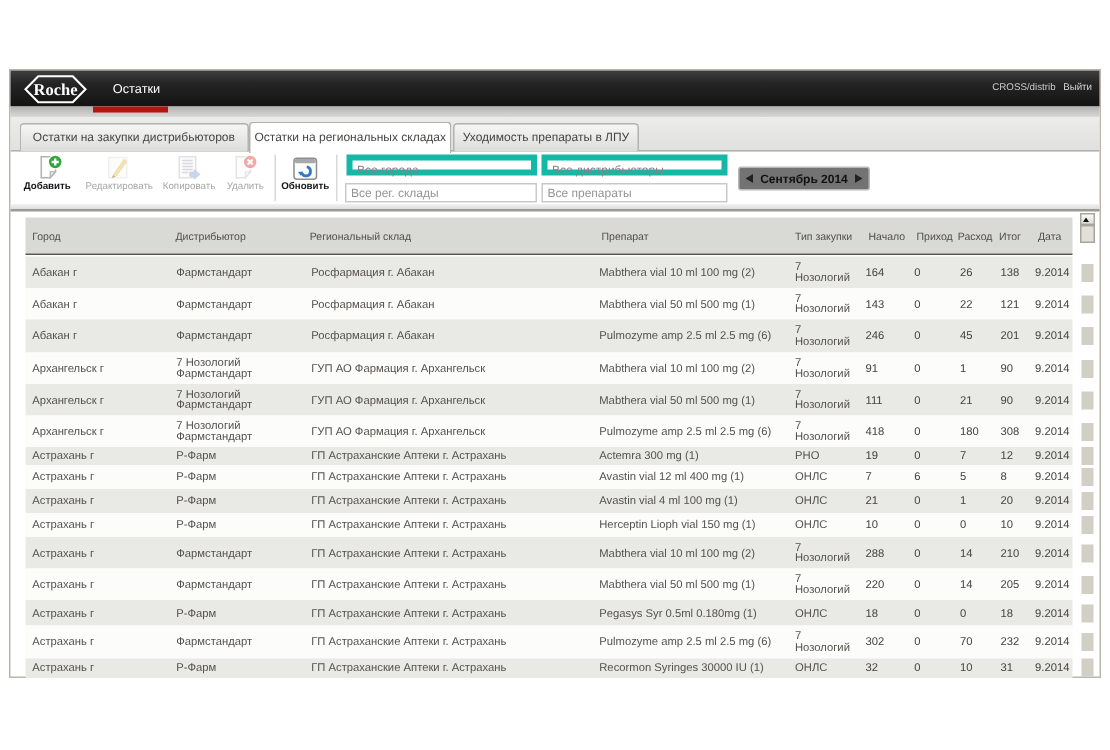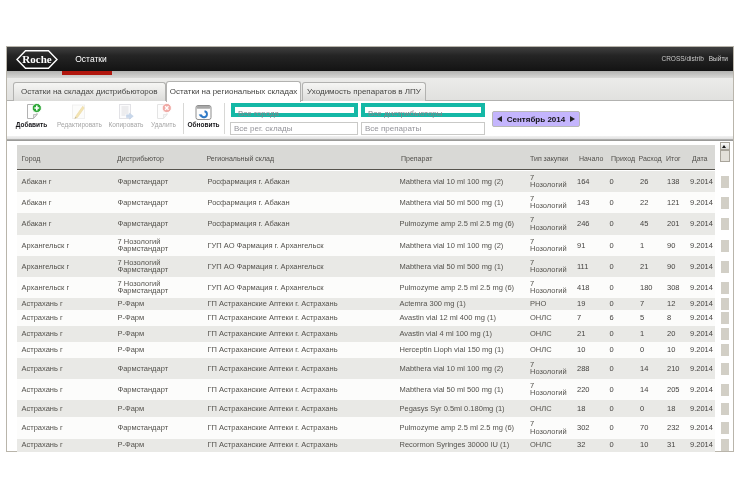--- a/index.html
+++ b/index.html
@@ -31,21 +31,21 @@
 .tb-label { top:120.5px; font-size:6.5px; font-weight:bold; color:#16161a; height:8px; line-height:8px; transform:translateX(-50%); white-space:nowrap; }
 .tb-label.dis { color:#a6a6a6; font-weight:normal; }
 .tb-icon { top:103px; width:17px; height:17px; }
 .tb-icon.dis { opacity:0.5; }
 .sep { top:103px; width:1px; height:31px; background:#d8d8d6; }
 .inp { height:14.5px; background:#fff; font-size:8px; line-height:14px; padding-left:3.5px; color:#94949a; }
 .inp.top { border:4px solid #14b8a6; color:#83838b; }
 .inp.bot { border:1px solid #c9c9c7; height:13px; line-height:12px; }
 .tbline { left:7px; top:135.5px; width:726px; height:5px; background:linear-gradient(180deg,#f2f2f2,#dedede 65%,#9a9a98 72%,#9a9a98 100%); }
 
-.month { left:492px; top:110.5px; width:88px; height:16px; background:#c4b5fd;
+.month { left:492px; top:110.5px; width:88px; height:16px; background:#737373;
   border:1px solid #b9b9b7; border-radius:2px; }
 .month .txt { left:0; right:0; top:0; height:14px; line-height:15px; text-align:center;
   font-size:8px; font-weight:bold; color:#111; }
 .marr { top:4.5px; width:0; height:0; border-top:3.2px solid transparent; border-bottom:3.2px solid transparent; }
 .marr.ml { left:4px; border-right:5px solid #222; }
 .marr.mr { right:4px; border-left:5px solid #222; }
 
 .ghead { left:17px; top:145px; width:698px; height:23.5px; background:#d9d9d6; }
 .ghead span { position:absolute; top:2px; height:23.5px; line-height:24px; font-size:7px; color:#514f4b; }
 .gheadline { left:17px; top:168.5px; width:698px; height:1.5px; background:#56534d; }
@@ -72,23 +72,23 @@
 <svg class="abs" style="left:16px;top:49px" width="42" height="21" viewBox="0 0 42 21">
   <polygon points="1,10.5 9.5,1.8 32.5,1.8 41,10.5 32.5,19.2 9.5,19.2" fill="none" stroke="#fff" stroke-width="1.4"></polygon>
   <text x="21" y="14.2" text-anchor="middle" fill="#fff" font-family="Liberation Serif,serif" font-size="11" font-weight="bold">Roche</text>
 </svg>
 <div class="abs menu">Остатки</div>
 <div class="abs usr">CROSS/distrib<b>Выйти</b></div>
 <div class="abs strip"></div>
 <div class="abs red"></div>
 <div class="abs tabzone"></div>
 <div class="abs tabline"></div>
-<div class="abs tab" style="left:13px;width:152.5px;">Остатки на складах дистрибьюторов</div>
+<div class="abs tab" style="left:13px;width:152.5px;">Остатки на закупки дистрибьюторов</div>
 <div class="abs tab active" style="left:166px;width:135px;">Остатки на региональных складах</div>
-<div class="abs tab" style="left:302px;width:124px;">Уходимость препаратов в ЛПУ</div>
+<div class="abs tab" style="left:302px;width:124px;">Уходимость препараты в ЛПУ</div>
 
 <svg class="abs tb-icon" style="left:25px;" viewBox="0 0 17 17">
   <path d="M2.5 1.5 h9.5 v10 l-3.5 4 h-6 z" fill="#fdfdfd" stroke="#b2b2b2" stroke-width="1"></path>
   <path d="M12 11.5 l-3.5 4 v-4 z" fill="#e6e6e6" stroke="#b2b2b2" stroke-width="0.8"></path>
   <circle cx="11.8" cy="5" r="4.6" fill="#2fa838" stroke="#fff" stroke-width="0.9"></circle>
   <path d="M9.4 5 h4.8 M11.8 2.6 v4.8" stroke="#fff" stroke-width="1.6"></path>
 </svg>
 <svg class="abs tb-icon dis" style="left:70px;" viewBox="0 0 17 17">
   <rect x="2.5" y="2" width="12" height="13.5" fill="#fbfbf9" stroke="#e3e3e1" stroke-width="1"></rect>
   <path d="M12.8 3.2 L6.2 12.6 l-1.5 3 2.8 -1.2 L14.2 5z" fill="#e9cb67" stroke="#d8b149" stroke-width="0.6"></path>

